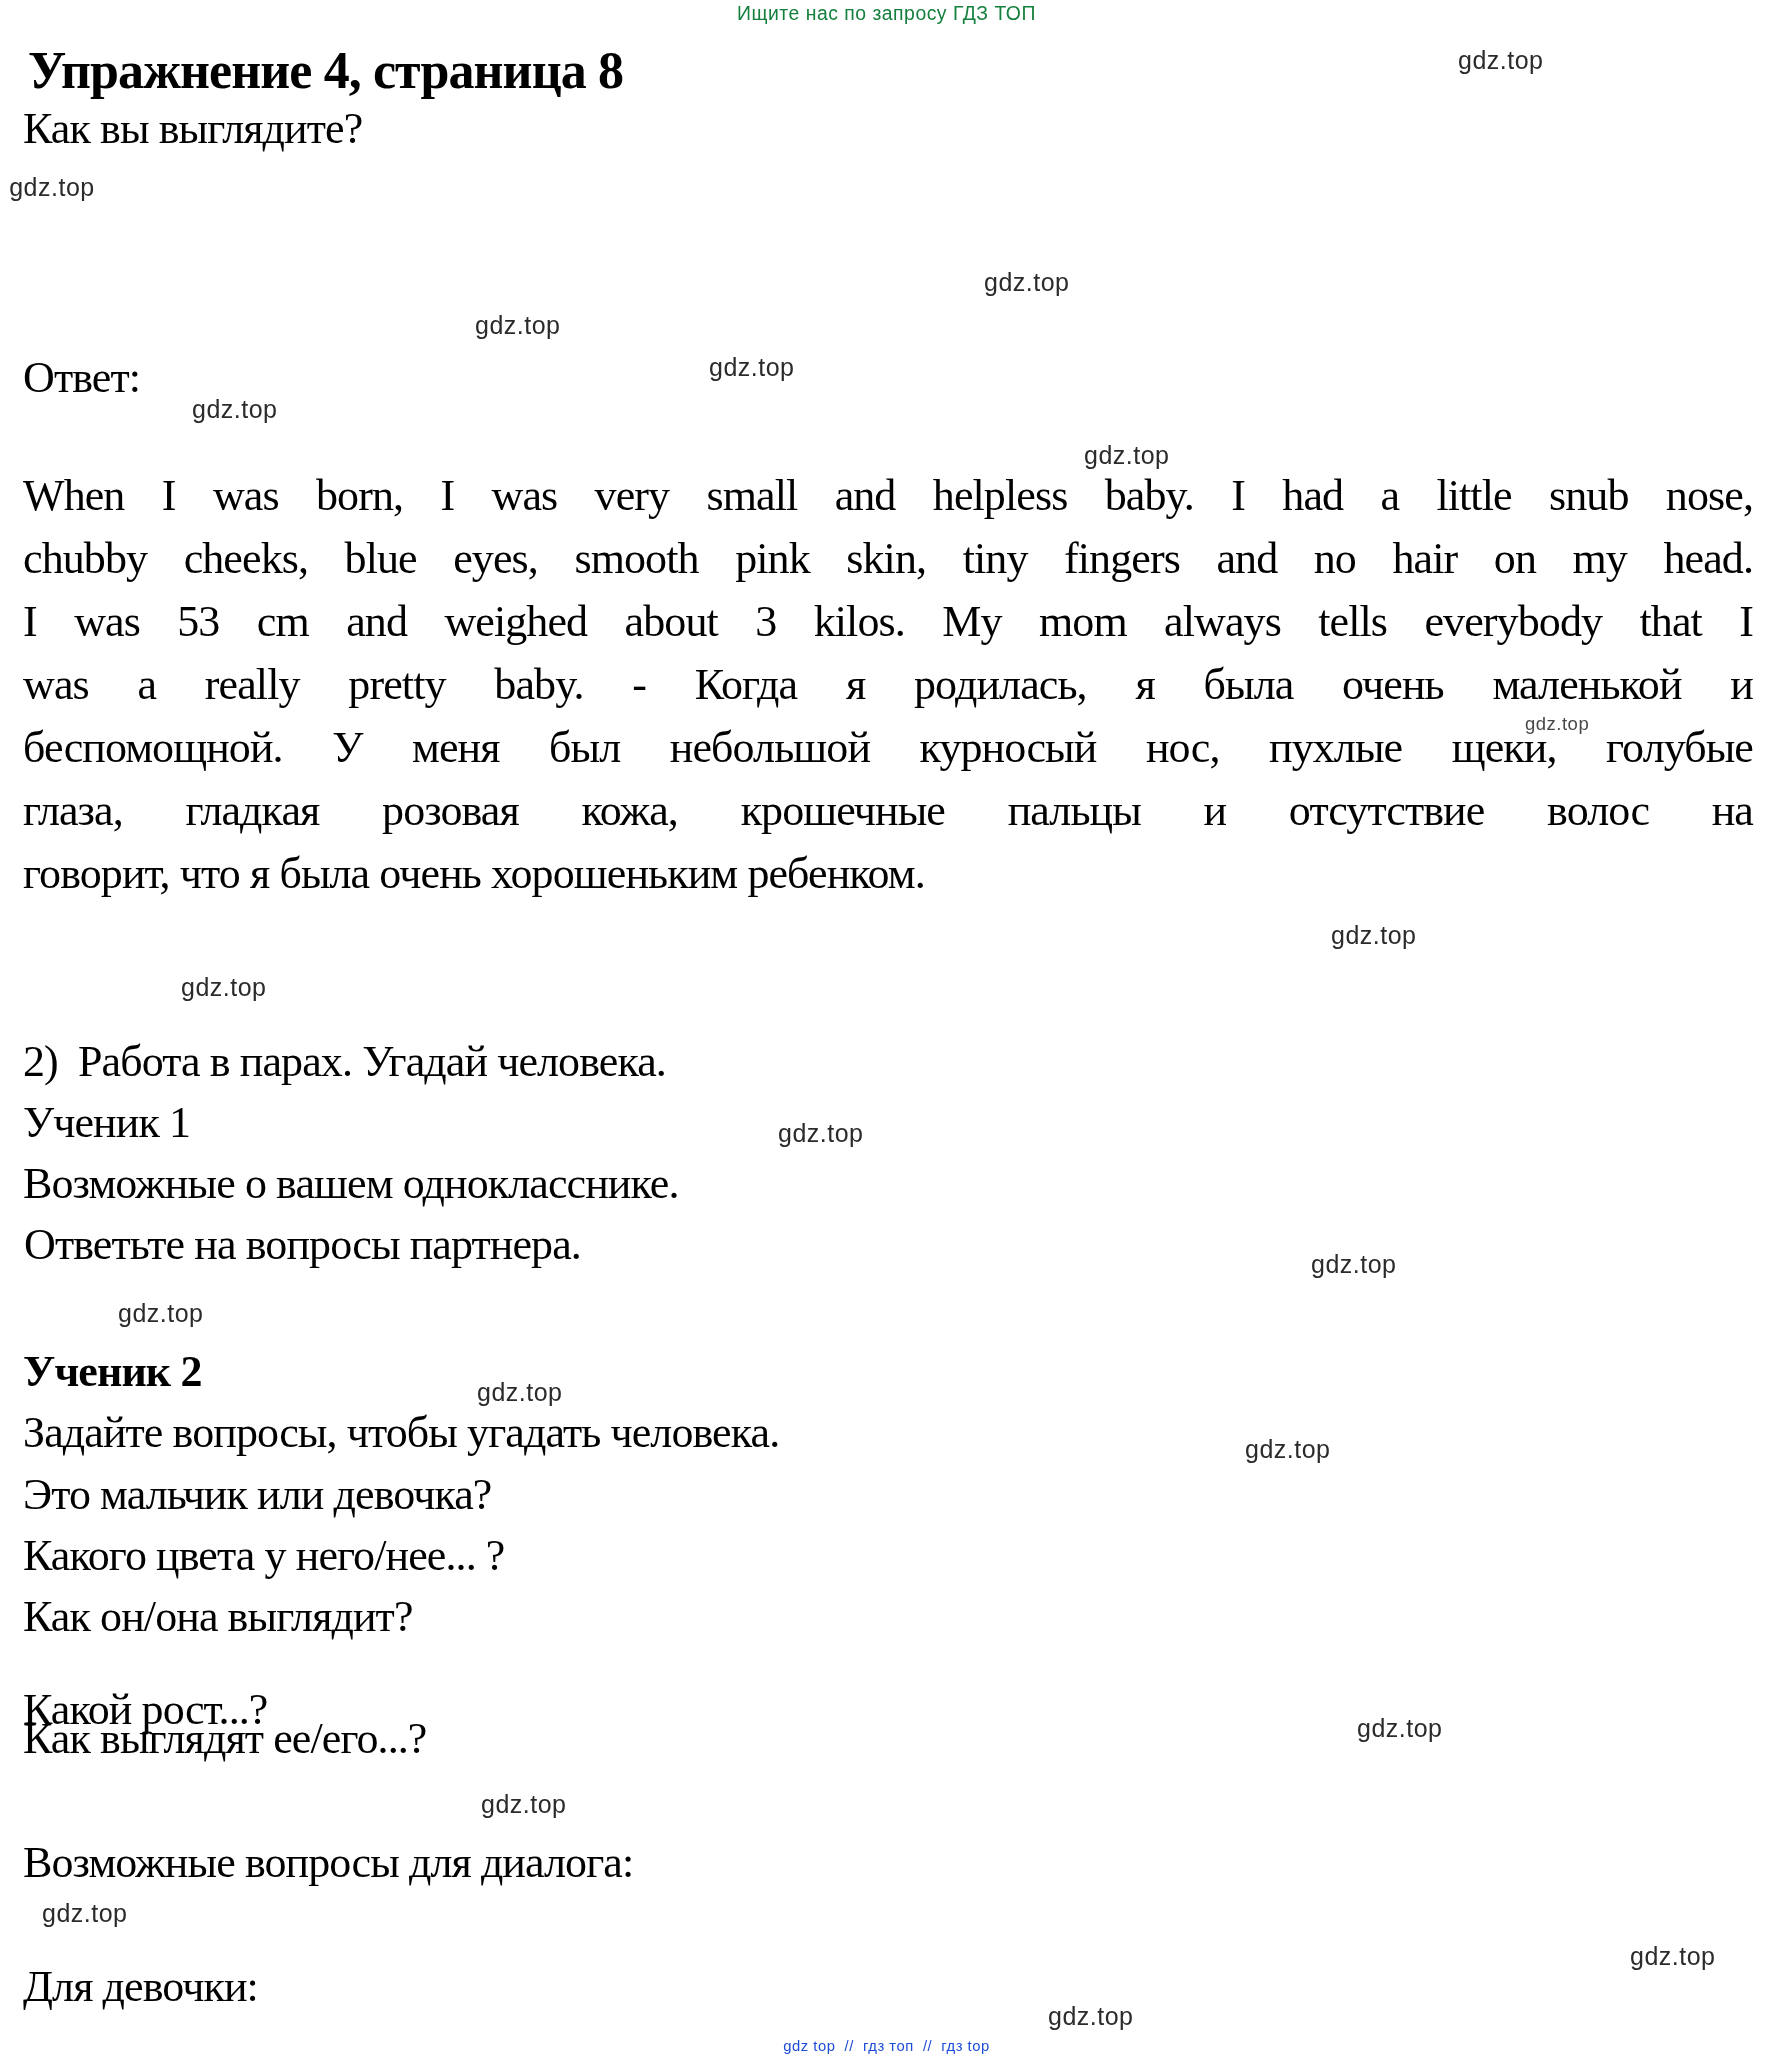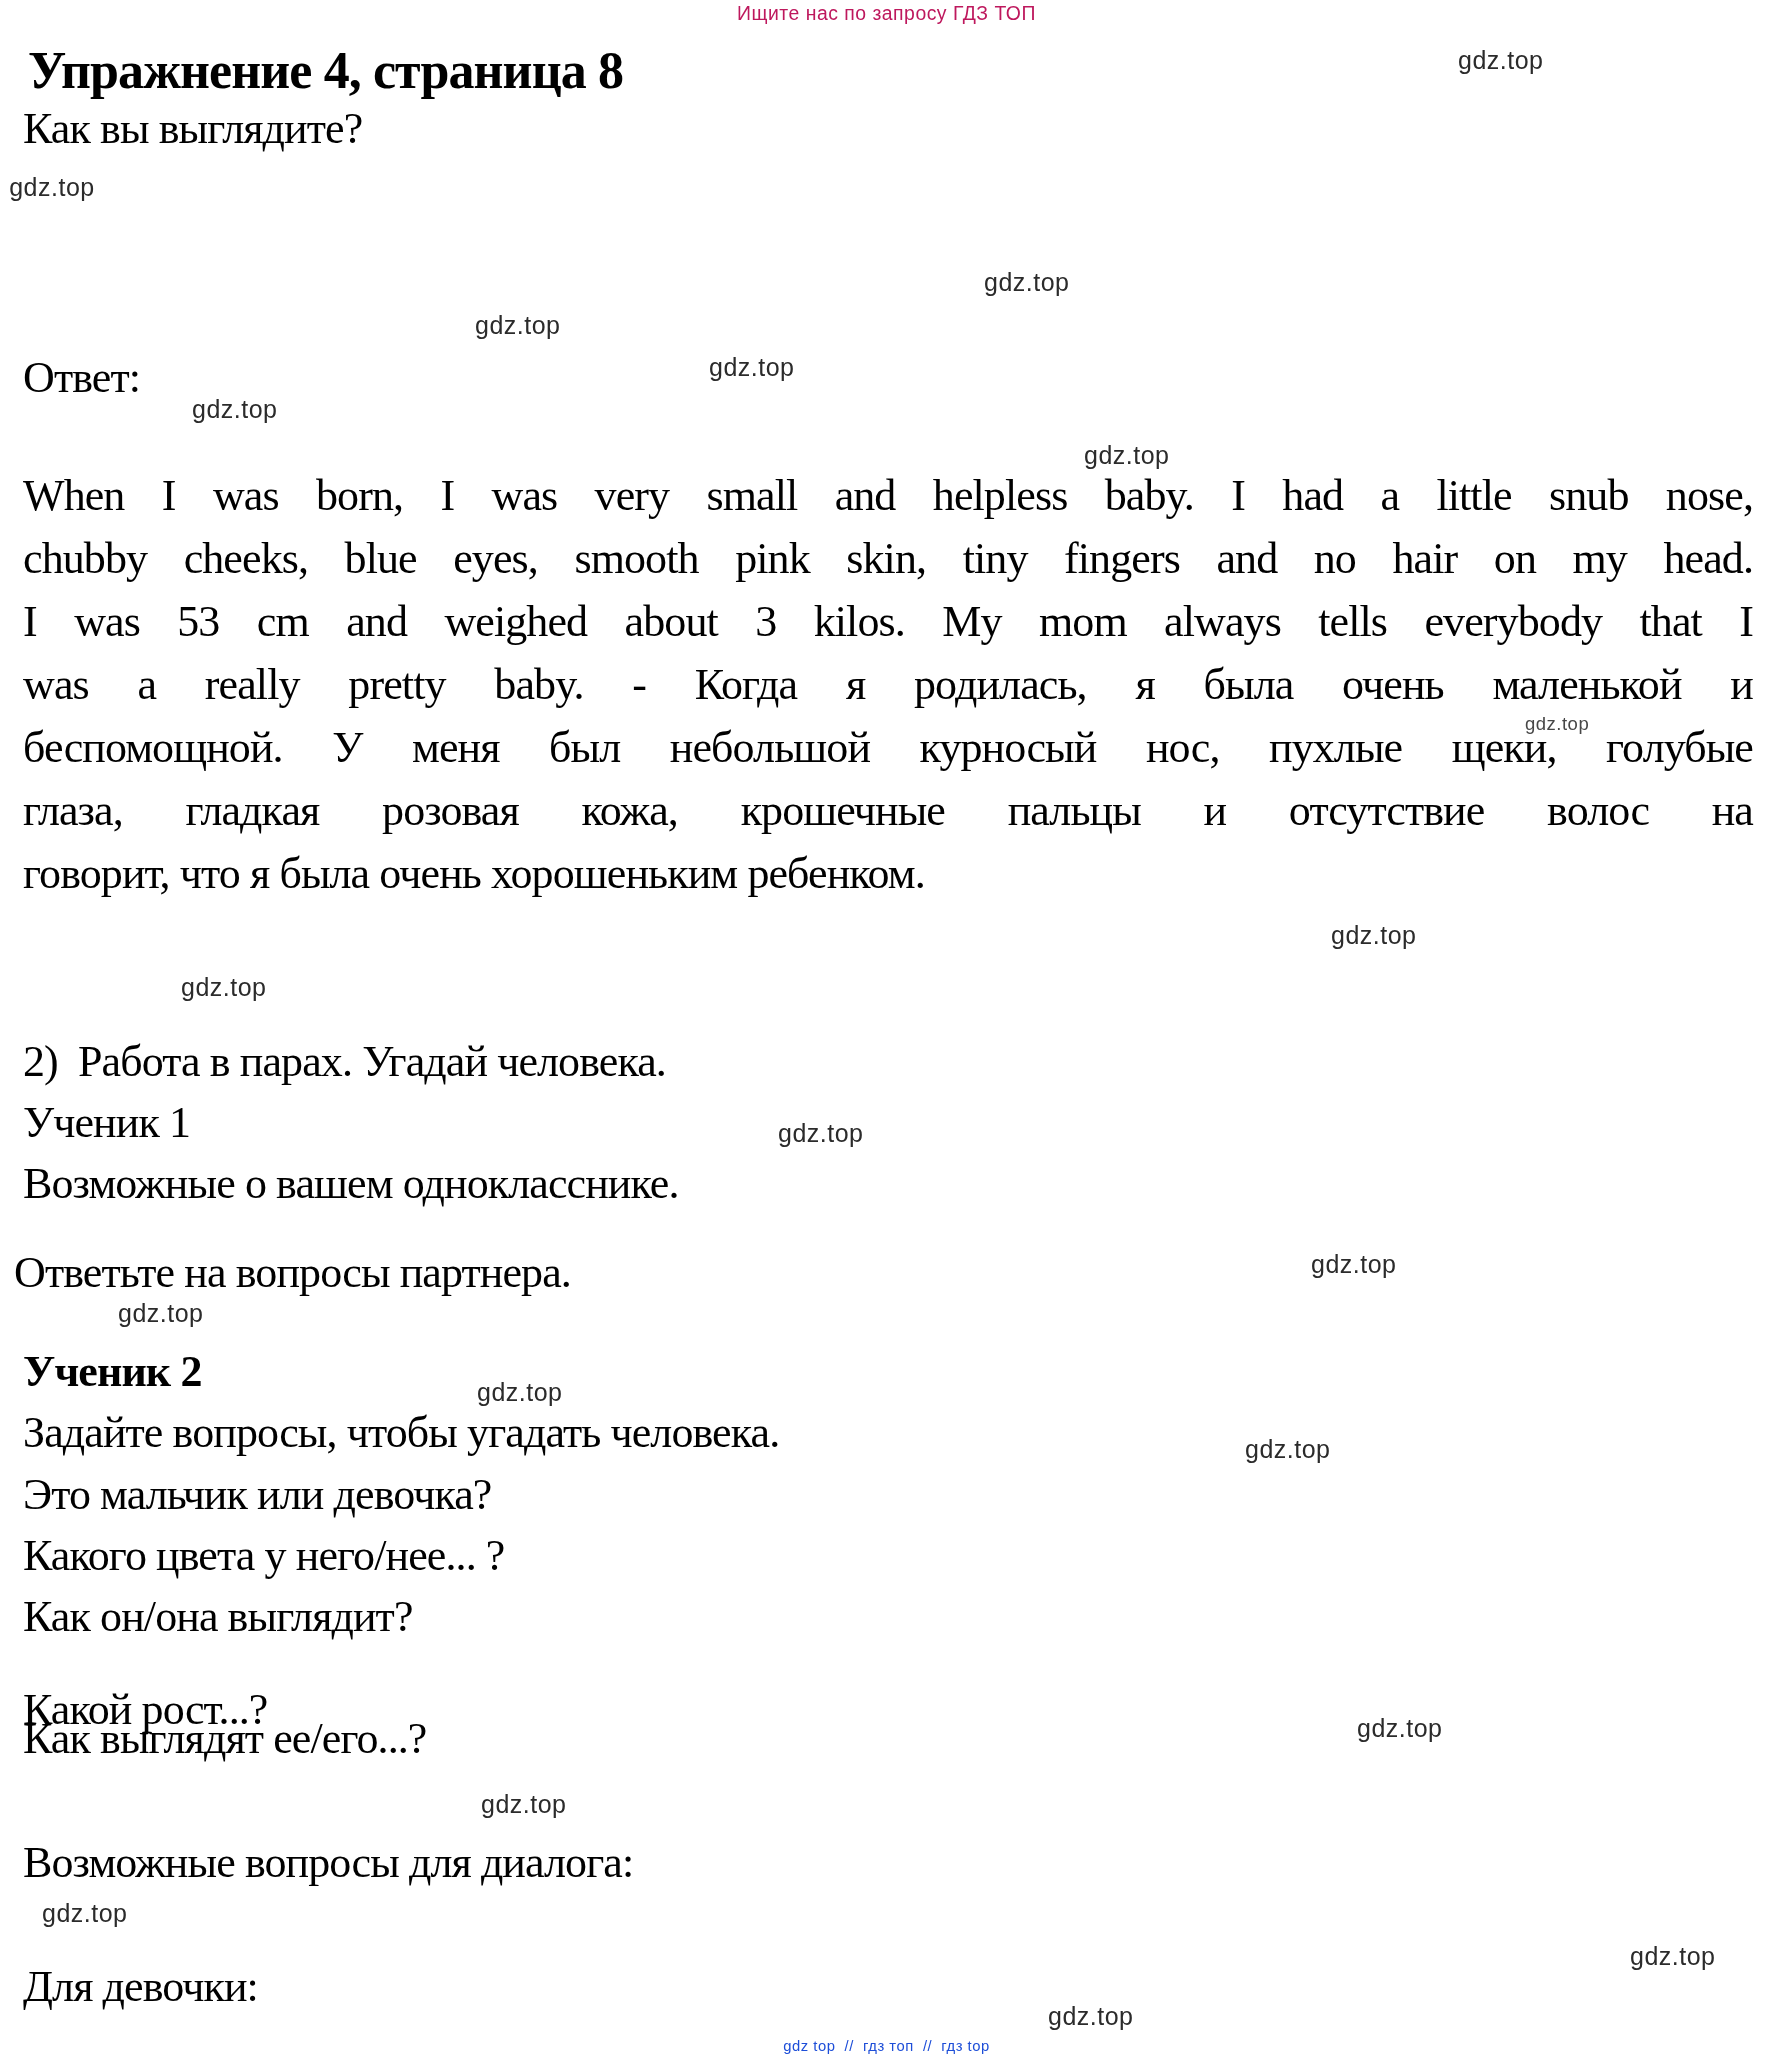--- a/index.html
+++ b/index.html
@@ -67,41 +67,41 @@
     transform: translateX(-50%);
     top: 2038px;
     letter-spacing: 0.5px;
   }
 </style>
 </head>
 <body>
 
 <div class="page">
 
-  <div class="abs banner" style="color: #be185d;">Ищите нас по запросу ГДЗ ТОП</div>
+  <div class="abs banner" style="color: #15803d;">Ищите нас по запросу ГДЗ ТОП</div>
 
   <div class="abs h1" style="left:28px; top:41px;">Упражнение 4, страница 8</div>
   <div class="abs tline" style="left:23px; top:103px;">Как вы выглядите?</div>
 
   <div class="abs tline" style="left:23px; top:352px;">Ответ:</div>
 
   <div class="para">
     <div class="pline">When I was born, I was very small and helpless baby. I had a little snub nose,</div>
     <div class="pline">chubby cheeks, blue eyes, smooth pink skin, tiny fingers and no hair on my head.</div>
     <div class="pline">I was 53 cm and weighed about 3 kilos. My mom always tells everybody that I</div>
     <div class="pline">was a really pretty baby. - Когда я родилась, я была очень маленькой и</div>
     <div class="pline">беспомощной. У меня был небольшой курносый нос, пухлые щеки, голубые</div>
     <div class="pline">глаза, гладкая розовая кожа, крошечные пальцы и отсутствие волос на</div>
     <div class="pline last">говорит, что я была очень хорошеньким ребенком.</div>
   </div>
 
   <div class="abs tline" style="left:23px; top:1036px;">2)&nbsp;&nbsp;Работа в парах. Угадай человека.</div>
   <div class="abs tline" style="left:23px; top:1097px;">Ученик 1</div>
   <div class="abs tline" style="left:23px; top:1158px;">Возможные о вашем однокласснике.</div>
-  <div class="abs tline" style="left:14px; top:1219px;margin-top:28px;">Ответьте на вопросы партнера.</div>
+  <div class="abs tline" style="left:24px; top:1219px;">Ответьте на вопросы партнера.</div>
 
   <div class="abs tline" style="left:23px; top:1346px;font-weight:bold;">Ученик 2</div>
   <div class="abs tline" style="left:23px; top:1407px;">Задайте вопросы, чтобы угадать человека.</div>
   <div class="abs tline" style="left:23px; top:1469px;">Это мальчик или девочка?</div>
   <div class="abs tline" style="left:23px; top:1530px;">Какого цвета у него/нее... ?</div>
   <div class="abs tline" style="left:23px; top:1591px;">Как он/она выглядит?</div>
   <div class="abs tline" style="left:23px; top:1684px;">Какой рост...?</div>
   <div class="abs tline" style="left:23px; top:1713px;">Как выглядят ее/его...?</div>
 
   <div class="abs tline" style="left:23px; top:1837px;">Возможные вопросы для диалога:</div>

